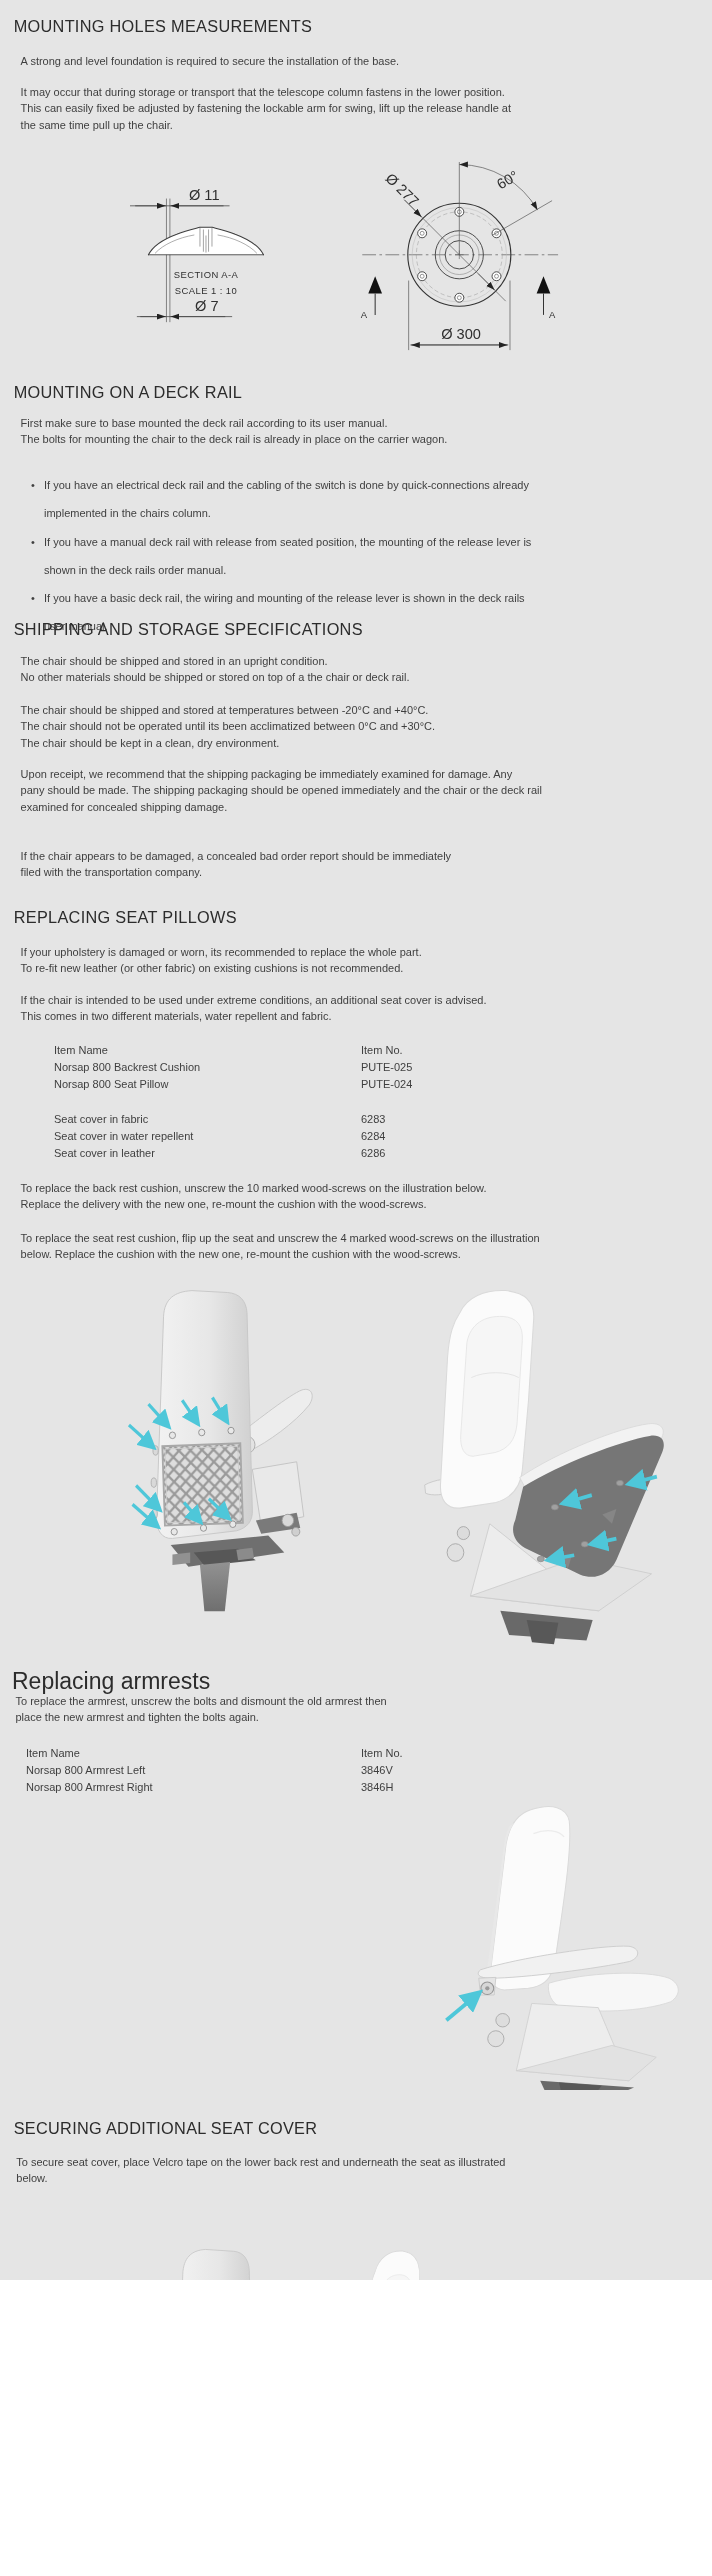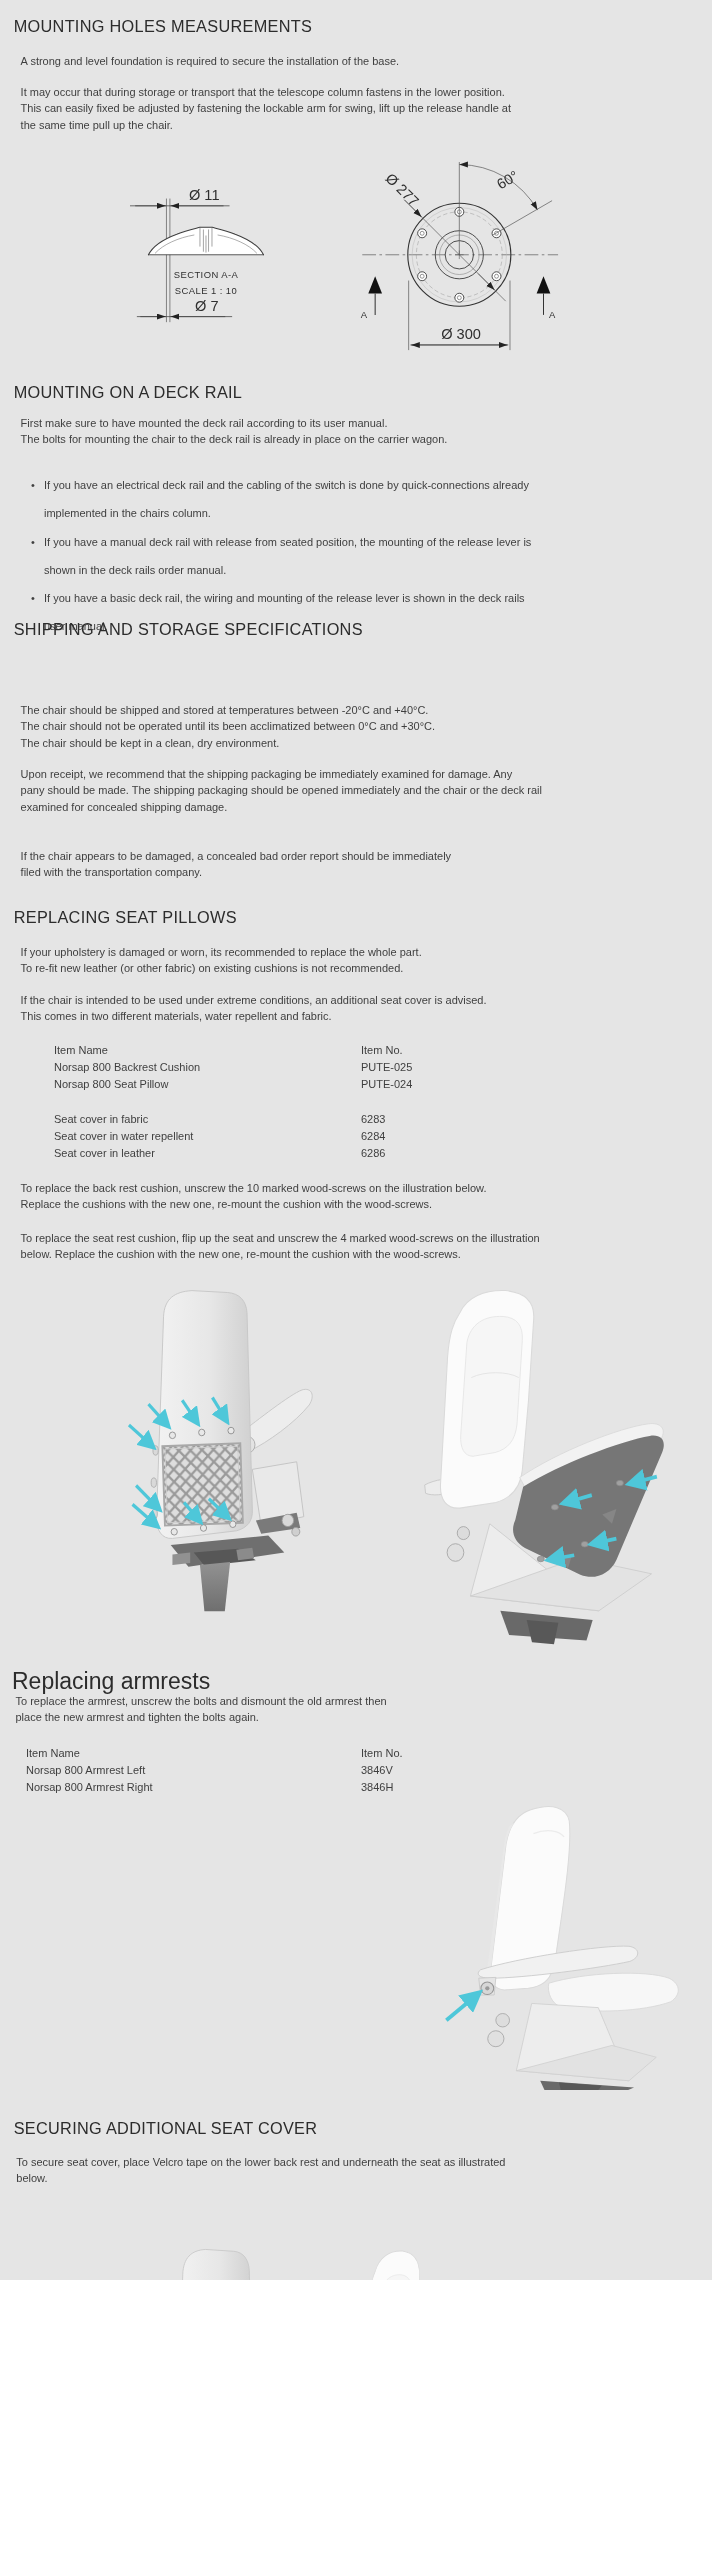--- a/index.html
+++ b/index.html
@@ -213,33 +213,37 @@
       <line x1="504" y1="152" x2="504" y2="233" stroke="#555" stroke-width="0.8"></line>
       <line x1="388" y1="227" x2="502" y2="227" stroke="#444" stroke-width="0.9"></line>
       <line x1="445" y1="227" x2="389" y2="227" stroke="#444" stroke-width="0.9" marker-end="url(#mD)"></line>
       <line x1="445" y1="227" x2="501" y2="227" stroke="#444" stroke-width="0.9" marker-end="url(#mD)"></line>
       <text class="dwg-lbl" x="447" y="220" text-anchor="middle">Ø 300</text>
     </g>
   </svg>
 
   <h1 class="hcaps" style="top:383px">MOUNTING ON A DECK RAIL</h1>
   <div class="para" style="left:20.6px; top:415px">
-    <div class="pl">First make sure to have mounted the deck rail according to its user manual.</div>
+    <div class="pl">First make sure to base mounted the deck rail according to its user manual.</div>
     <div class="pl">The bolts for mounting the chair to the deck rail is already in place on the carrier wagon.</div>
   </div>
   <div class="bullets">
     <div class="bl"><span class="dot">•</span><span>If you have an electrical deck rail and the cabling of the switch is done by quick-connections already</span></div>
     <div class="bl cont"><span>implemented in the chairs column.</span></div>
     <div class="bl"><span class="dot">•</span><span>If you have a manual deck rail with release from seated position, the mounting of the release lever is</span></div>
     <div class="bl cont"><span>shown in the deck rails order manual.</span></div>
     <div class="bl"><span class="dot">•</span><span>If you have a basic deck rail, the wiring and mounting of the release lever is shown in the deck rails</span></div>
     <div class="bl cont"><span>user manual.</span></div>
   </div>
 
   <h1 class="hcaps" style="top:620px">SHIPPING AND STORAGE SPECIFICATIONS</h1>
+  <div class="para" style="left:20.6px; top:653px">
+    <div class="pl">The chair should be shipped and stored in an upright condition.</div>
+    <div class="pl">No other materials should be shipped or stored on top of a the chair or deck rail.</div>
+  </div>
   <div class="para" style="left:20.6px; top:702px">
     <div class="pl">The chair should be shipped and stored at temperatures between -20°C and +40°C.</div>
     <div class="pl">The chair should not be operated until its been acclimatized between 0°C and +30°C.</div>
     <div class="pl">The chair should be kept in a clean, dry environment.</div>
   </div>
   <div class="para" style="left:20.6px; top:766px">
     <div class="pl">Upon receipt, we recommend that the shipping packaging be immediately examined for damage. Any</div>
     <div class="pl">pany should be made. The shipping packaging should be opened immediately and the chair or the deck rail</div>
     <div class="pl">examined for concealed shipping damage.</div>
   </div>
@@ -273,21 +277,21 @@
   </div>
   <div class="trow tbl-pillows" style="left:54px; top:1130px">
     <span>Seat cover in water repellent</span><span class="c2">6284</span>
   </div>
   <div class="trow tbl-pillows" style="left:54px; top:1147px">
     <span>Seat cover in leather</span><span class="c2">6286</span>
   </div>
 
   <div class="para" style="left:20.6px; top:1180px">
     <div class="pl">To replace the back rest cushion, unscrew the 10 marked wood-screws on the illustration below.</div>
-    <div class="pl">Replace the cushions with the new one, re-mount the cushion with the wood-screws.</div>
+    <div class="pl">Replace the delivery with the new one, re-mount the cushion with the wood-screws.</div>
   </div>
   <div class="para" style="left:20.6px; top:1230px">
     <div class="pl">To replace the seat rest cushion, flip up the seat and unscrew the 4 marked wood-screws on the illustration</div>
     <div class="pl">below. Replace the cushion with the new one, re-mount the cushion with the wood-screws.</div>
   </div>
 
   <svg class="abs" style="left:105px; top:1284px" width="213" height="331" viewBox="0 0 240 350" preserveAspectRatio="none">
     <use href="#chairBack"></use>
     <g stroke="#4ec7d9" stroke-width="3.5" marker-end="url(#mA)">
       <line x1="49" y1="127" x2="72" y2="151"></line>

